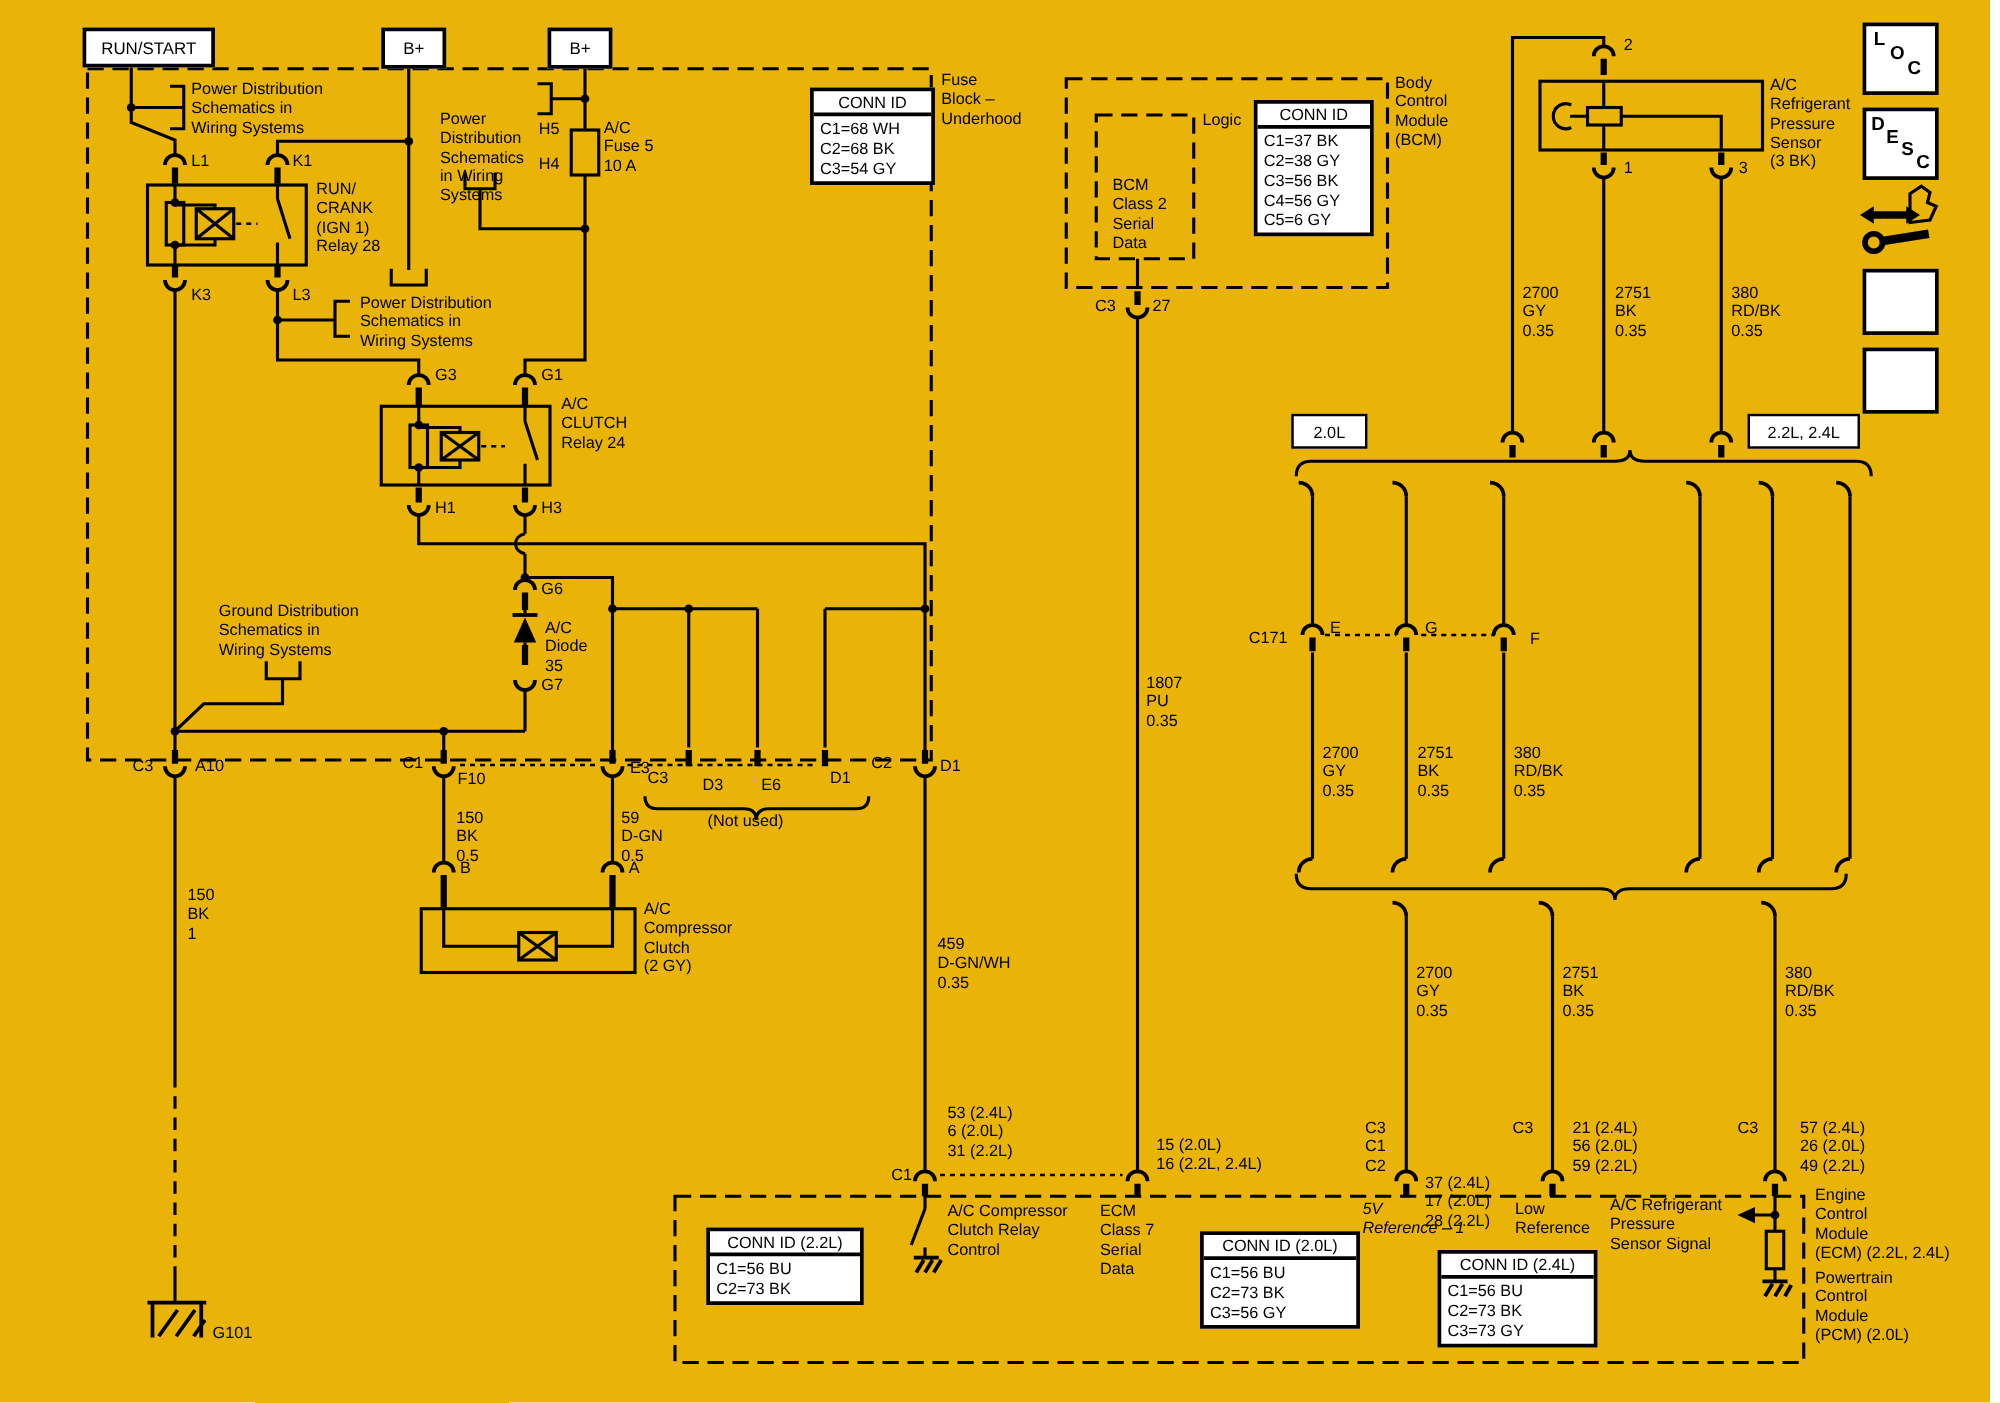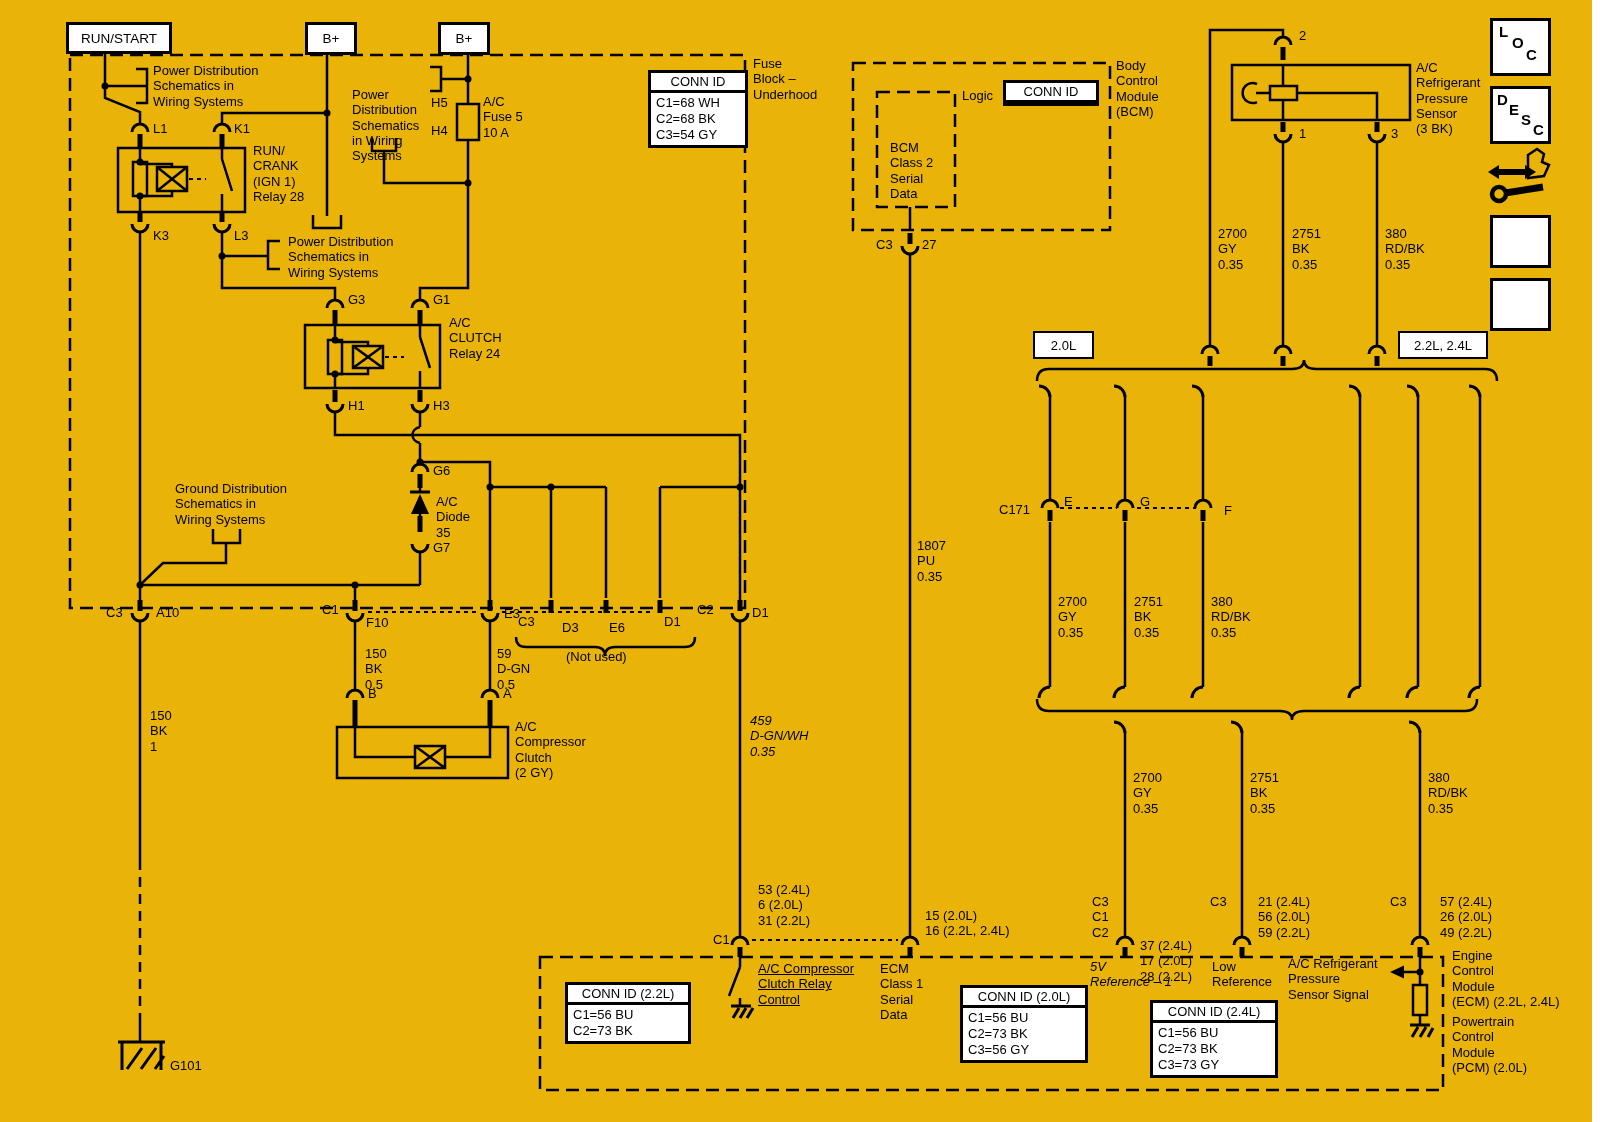--- a/index.html
+++ b/index.html
@@ -154,20 +154,25 @@
     </div>
 
 <div class="connbox" style="left:648px;top:70px;width:94px;">
   <div class="t">CONN ID</div>
   <div class="r">C1=68 WH
 C2=68 BK
 C3=54 GY</div>
 </div>
 <div class="connbox" style="left:1003px;top:80px;width:90px;">
   <div class="t">CONN ID</div>
+  <div class="r">C1=37 BK
+C2=38 GY
+C3=56 BK
+C4=56 GY
+C5=6 GY</div>
 </div>
 <div class="connbox" style="left:565px;top:982px;width:120px;">
   <div class="t">CONN ID (2.2L)</div>
   <div class="r">C1=56 BU
 C2=73 BK</div>
 </div>
 <div class="connbox" style="left:960px;top:985px;width:122px;">
   <div class="t">CONN ID (2.0L)</div>
   <div class="r">C1=56 BU
 C2=73 BK
@@ -256,48 +261,48 @@
 <div class="lbl" style="left:752px;top:605px;">D1</div>
 <div class="lbl" style="left:368px;top:686px;">B</div>
 <div class="lbl" style="left:503px;top:686px;">A</div>
 <div class="lbl" style="left:515px;top:719px;">A/C
 Compressor
 Clutch
 (2 GY)</div>
 <div class="lbl" style="left:150px;top:708px;">150
 BK
 1</div>
-<div class="lbl" style="left:750px;top:713px;font-style:italic;">459
+<div class="lbl" style="left:750px;top:747px;">459
 D-GN/WH
 0.35</div>
 <div class="lbl" style="left:758px;top:882px;">53 (2.4L)
 6 (2.0L)
 31 (2.2L)</div>
 <div class="lbl" style="left:713px;top:932px;">C1</div>
-<div class="lbl" style="left:758px;top:961px;text-decoration:underline;">A/C Compressor
+<div class="lbl" style="left:758px;top:961px;">A/C Compressor
 Clutch Relay
 Control</div>
 <div class="lbl" style="left:962px;top:88px;">Logic</div>
 <div class="lbl" style="left:890px;top:140px;">BCM
 Class 2
 Serial
 Data</div>
 <div class="lbl" style="left:1116px;top:58px;">Body
 Control
 Module
 (BCM)</div>
 <div class="lbl" style="left:876px;top:237px;">C3</div>
 <div class="lbl" style="left:922px;top:237px;">27</div>
 <div class="lbl" style="left:917px;top:538px;">1807
 PU
 0.35</div>
 <div class="lbl" style="left:925px;top:908px;">15 (2.0L)
 16 (2.2L, 2.4L)</div>
 <div class="lbl" style="left:880px;top:961px;">ECM
-Class 1
+Class 7
 Serial
 Data</div>
 <div class="lbl" style="left:1299px;top:28px;">2</div>
 <div class="lbl" style="left:1416px;top:60px;">A/C
 Refrigerant
 Pressure
 Sensor
 (3 BK)</div>
 <div class="lbl" style="left:1299px;top:126px;">1</div>
 <div class="lbl" style="left:1391px;top:126px;">3</div>

